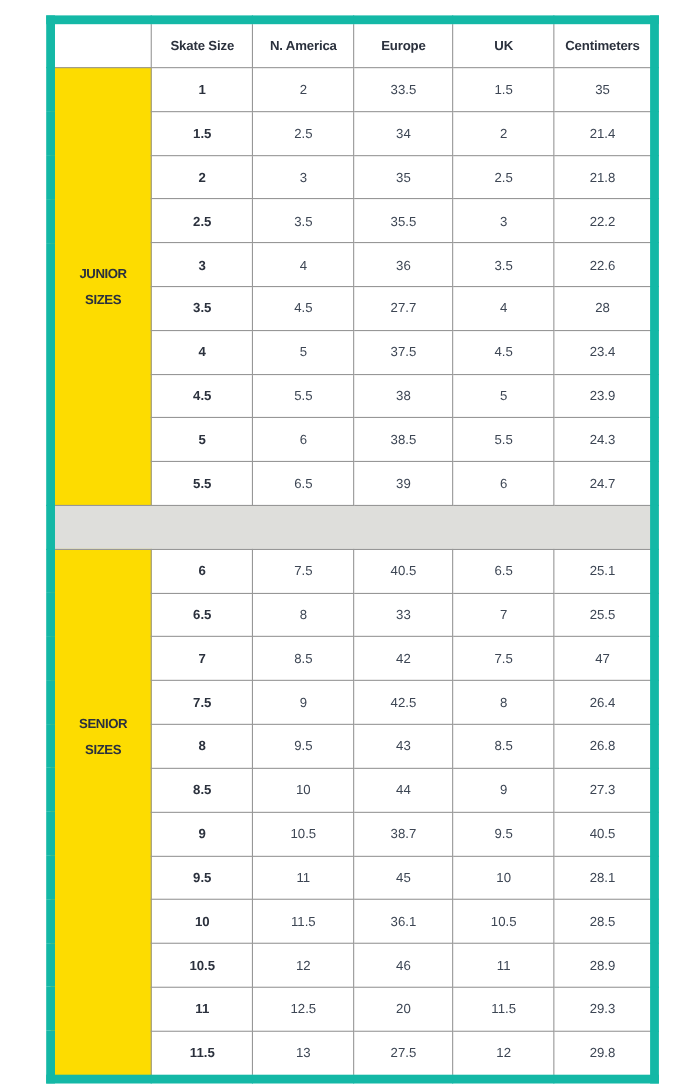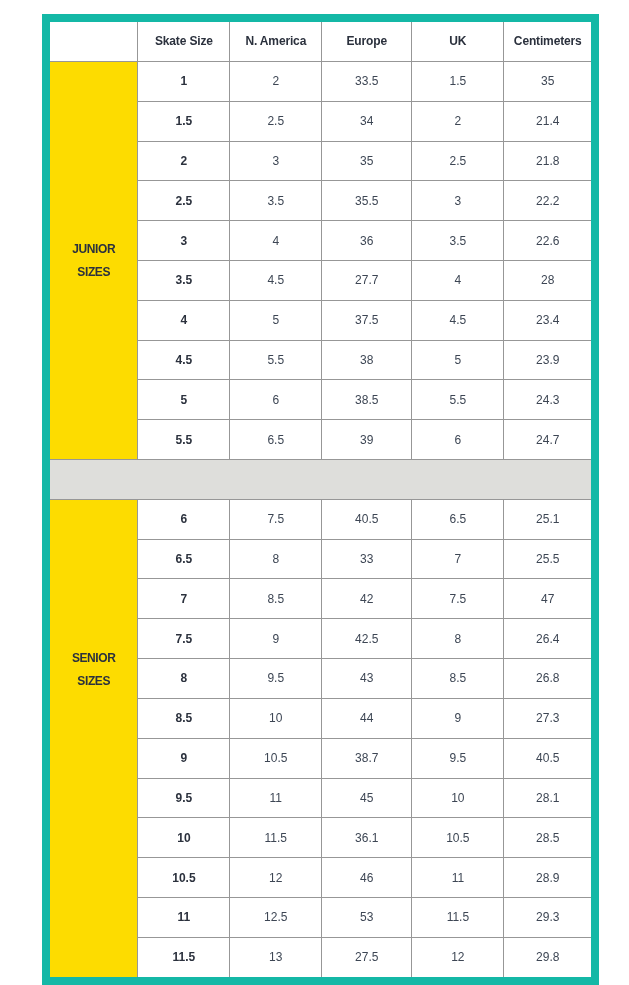--- a/index.html
+++ b/index.html
@@ -244,21 +244,21 @@
       <tr>
         <td class="sizecol">10.5</td>
         <td class="val">12</td>
         <td class="val">46</td>
         <td class="val">11</td>
         <td class="val">28.9</td>
       </tr>
       <tr>
         <td class="sizecol">11</td>
         <td class="val">12.5</td>
-        <td class="val">53</td>
+        <td class="val">20</td>
         <td class="val">11.5</td>
         <td class="val">29.3</td>
       </tr>
       <tr>
         <td class="sizecol">11.5</td>
         <td class="val">13</td>
         <td class="val">27.5</td>
         <td class="val">12</td>
         <td class="val">29.8</td>
       </tr>

